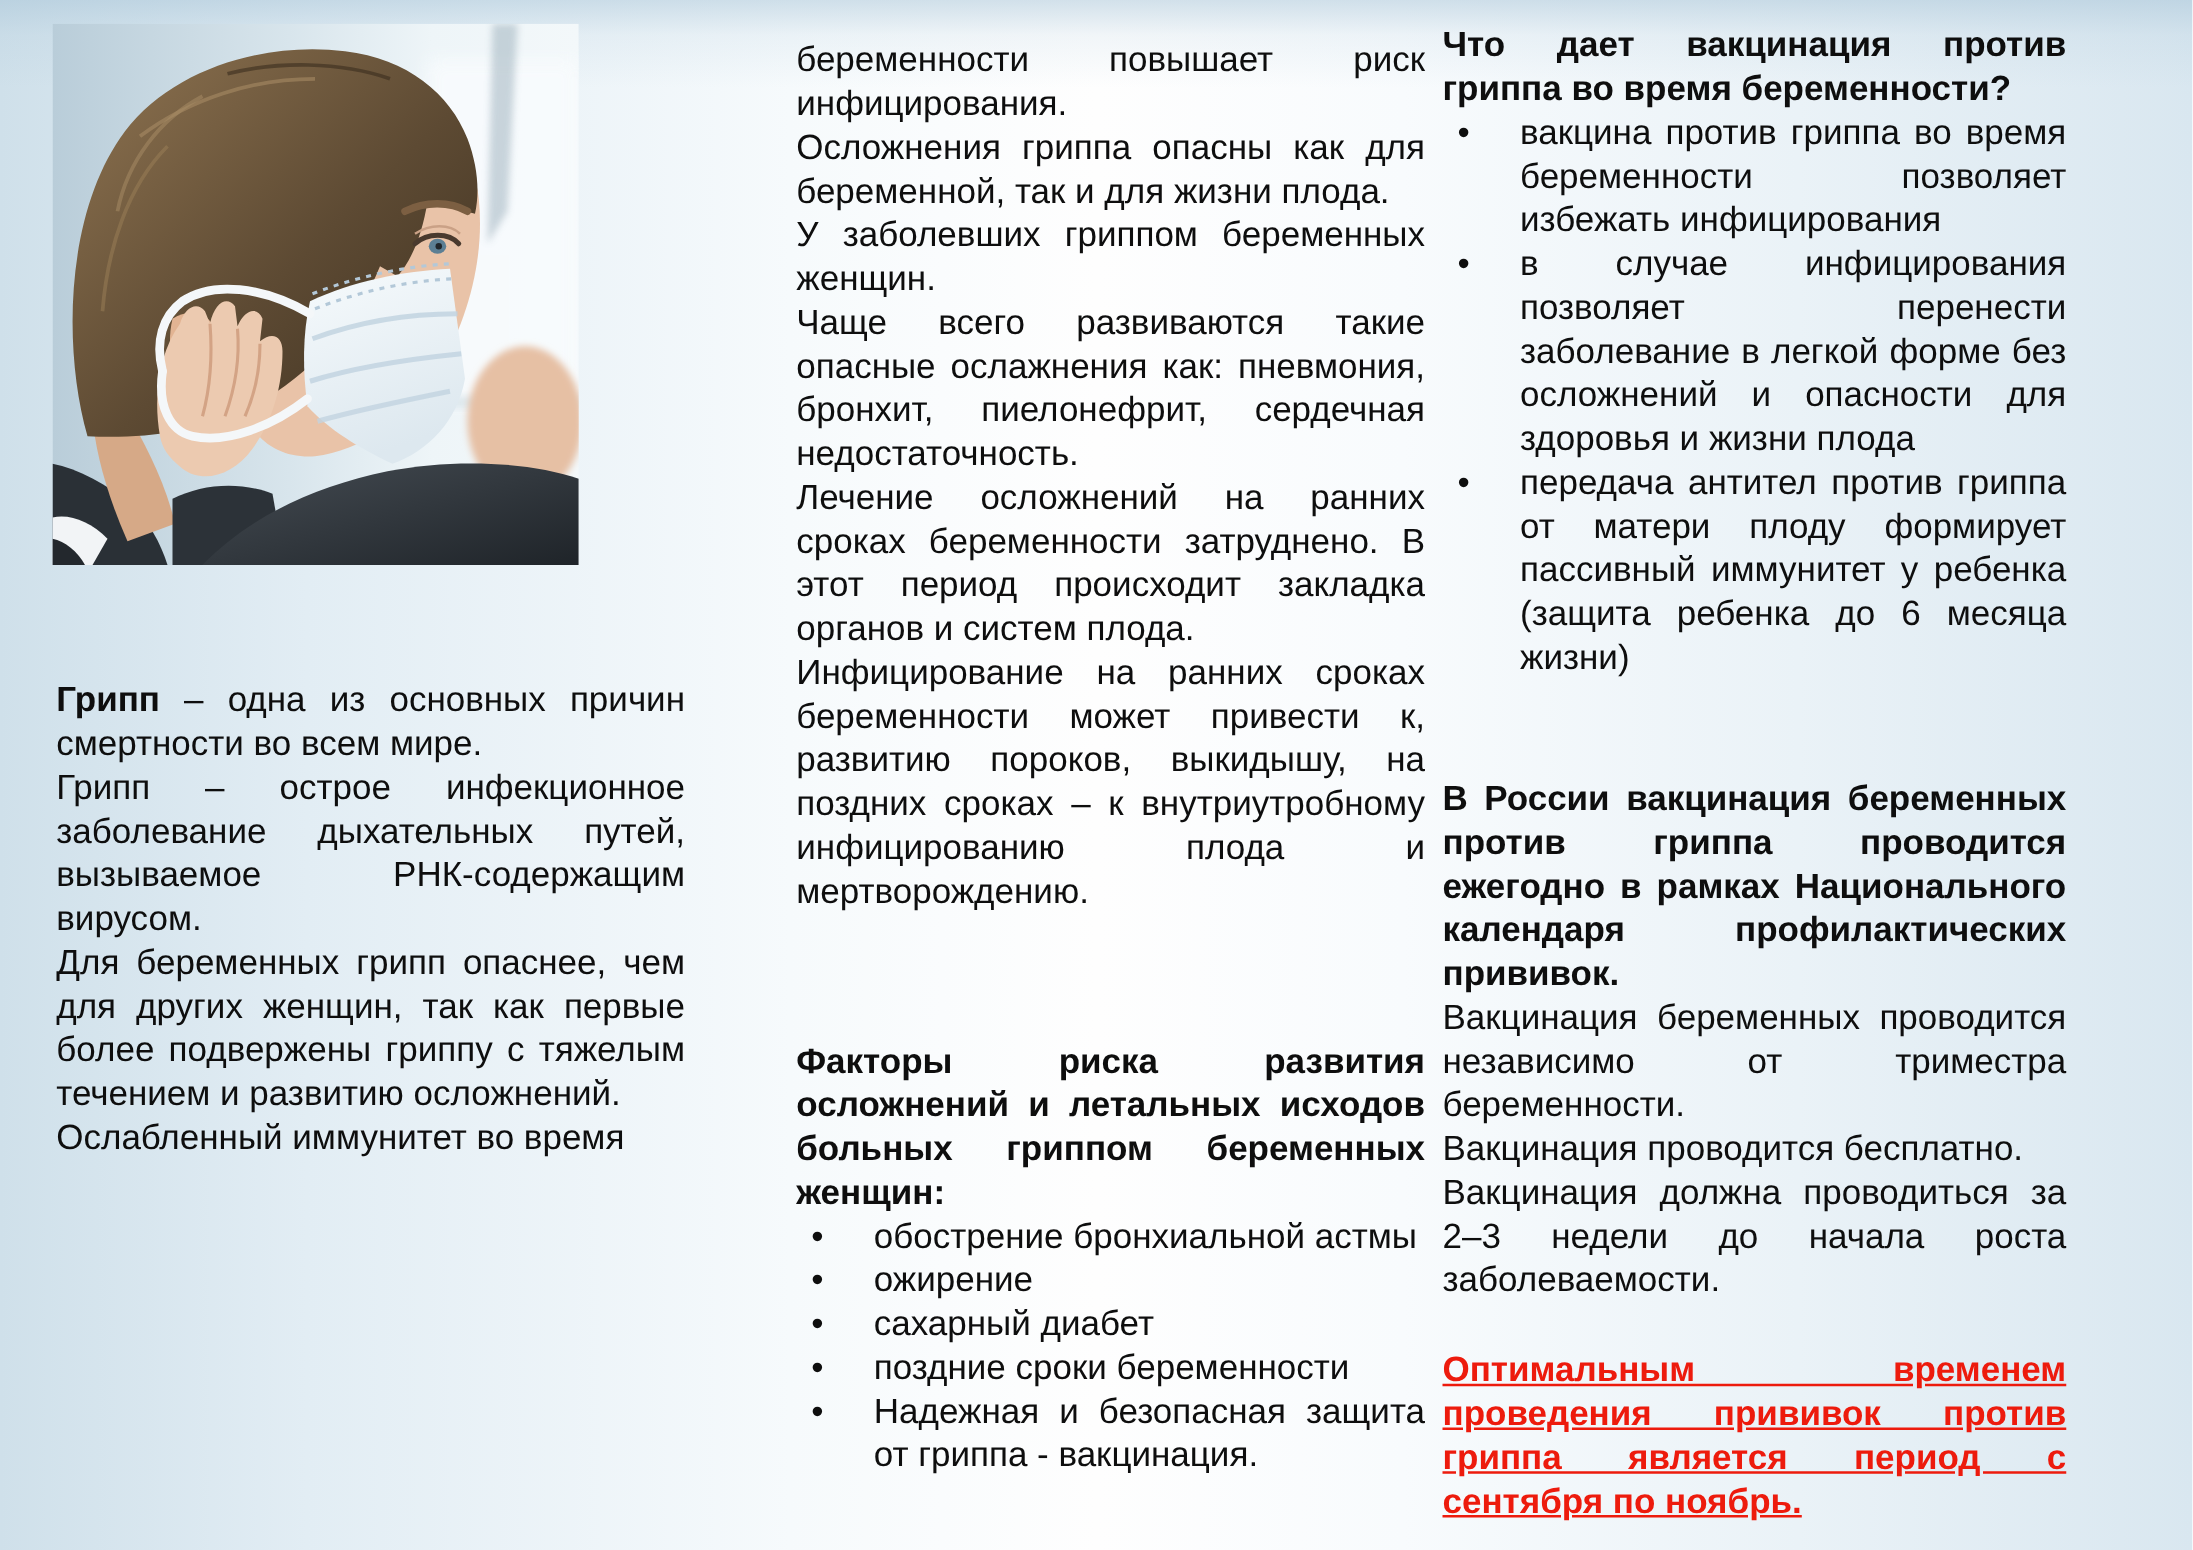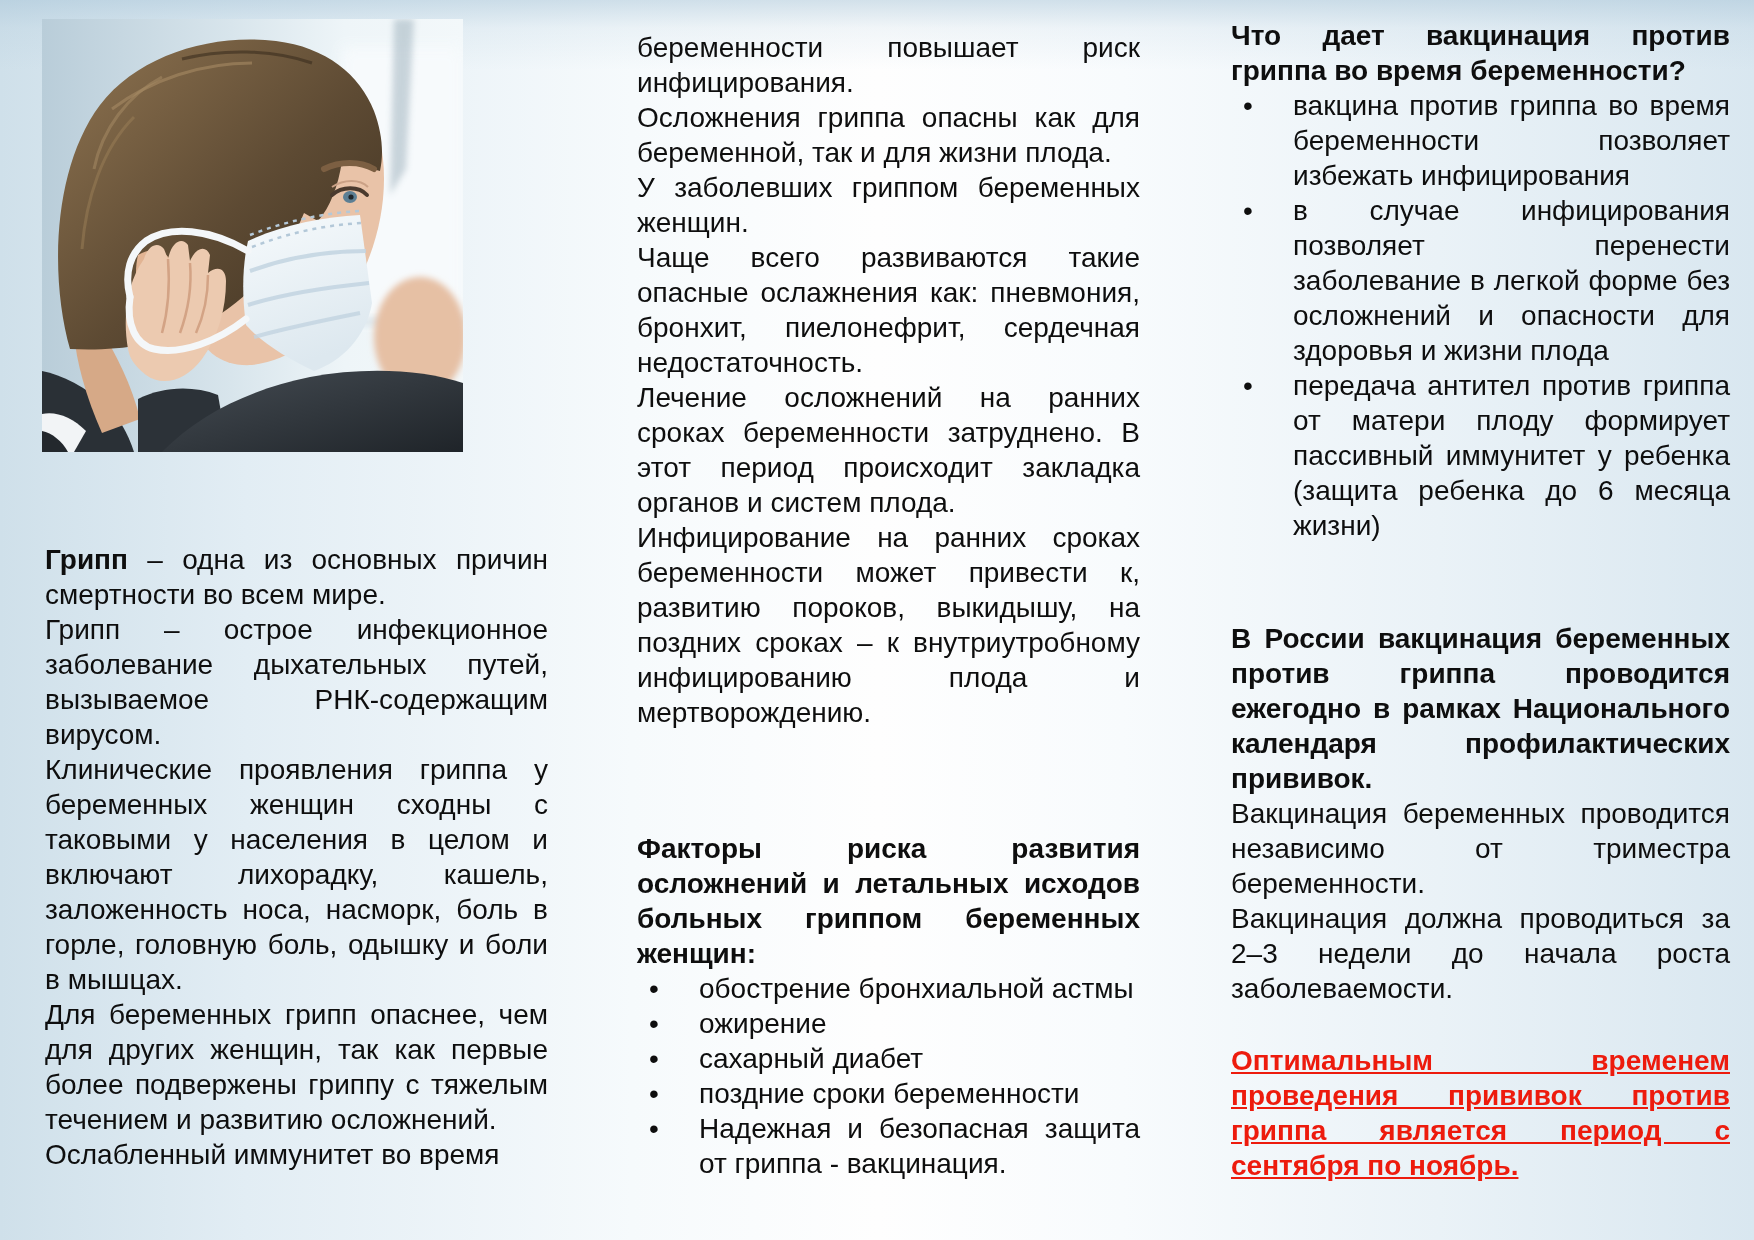--- a/index.html
+++ b/index.html
@@ -29,21 +29,21 @@
   .col {
     position: absolute;
     width: 503px;
     font-size: 28px;
     line-height: 35px;
     text-align: justify;
   }
   .col p { margin: 0; }
   .col1-text { left: 45px; top: 542px; }
   .col2 { left: 637px; top: 30px; }
-  .col3 { left: 1231px; top: 18px; width: 499px; }
+  .col3 { left: 1154px; top: 18px; width: 499px; }
   .b { font-weight: 700; margin-top: 45px; }
   .gap-col2-heading { margin-top: 101px !important; }
   .gap-col3-heading2 { margin-top: 78px !important; }
   .gap-warning { margin-top: 37px !important; }
   .warning {
     color: #ed1b0d;
     font-weight: 700;
     text-decoration: underline;
   }
   .li { display: flex; }
@@ -139,21 +139,20 @@
       <path d="M204,300 C176,322 140,336 112,330 C94,326 84,306 88,278" stroke="#f4f7f9" stroke-width="7" fill="none" stroke-linecap="round"></path>
 
       <ellipse cx="378" cy="318" rx="46" ry="60" fill="#e6c0a4" filter="url(#soft2)"></ellipse>
       <path d="M120,433 C158,394 210,370 268,358 C320,348 380,350 421,364 L421,433 Z" fill="url(#g-suit)"></path>
     </svg>
   </div>
 
   <div class="col col1-text">
     <p><span class="b">Грипп</span><span> – одна из основных причин смертности во всем мире.</span></p>
     <p>Грипп – острое инфекционное заболевание дыхательных путей, вызываемое РНК-содержащим вирусом.</p>
-    <p>Клинические проявления гриппа у беременных женщин сходны с таковыми у населения в целом и включают лихорадку, кашель, заложенность носа, насморк, боль в горле, головную боль, одышку и боли в мышцах.</p>
     <p>Для беременных грипп опаснее, чем для других женщин, так как первые более подвержены гриппу с тяжелым течением и развитию осложнений.</p>
     <p>Ослабленный иммунитет во время</p>
   </div>
 
   <div class="col col2">
     <p>беременности повышает риск инфицирования.</p>
     <p>Осложнения гриппа опасны как для беременной, так и для жизни плода.</p>
     <p>У заболевших гриппом беременных женщин.</p>
     <p>Чаще всего развиваются такие опасные ослажнения как: пневмония, бронхит, пиелонефрит, сердечная недостаточность.</p>
     <p>Лечение осложнений на ранних сроках беременности затруднено. В этот период происходит закладка органов и систем плода.</p>
@@ -190,17 +189,18 @@
     <div class="li">
       <span class="marker">•</span>
       <div class="txt">в случае инфицирования позволяет перенести заболевание в легкой форме без осложнений и опасности для здоровья и жизни плода</div>
     </div>
     <div class="li">
       <span class="marker">•</span>
       <div class="txt">передача антител против гриппа от матери плоду формирует пассивный иммунитет у ребенка (защита ребенка до 6 месяца жизни)</div>
     </div>
     <p class="b gap-col3-heading2">В России вакцинация беременных против гриппа проводится ежегодно в рамках Национального календаря профилактических прививок.</p>
     <p>Вакцинация беременных проводится независимо от триместра беременности.</p>
+    <p>Вакцинация проводится бесплатно.</p>
     <p>Вакцинация должна проводиться за 2–3 недели до начала роста заболеваемости.</p>
     <p class="warning gap-warning">Оптимальным временем проведения прививок против гриппа является период с сентября по ноябрь.</p>
   </div>
 
 </div>
 
 </body></html>

